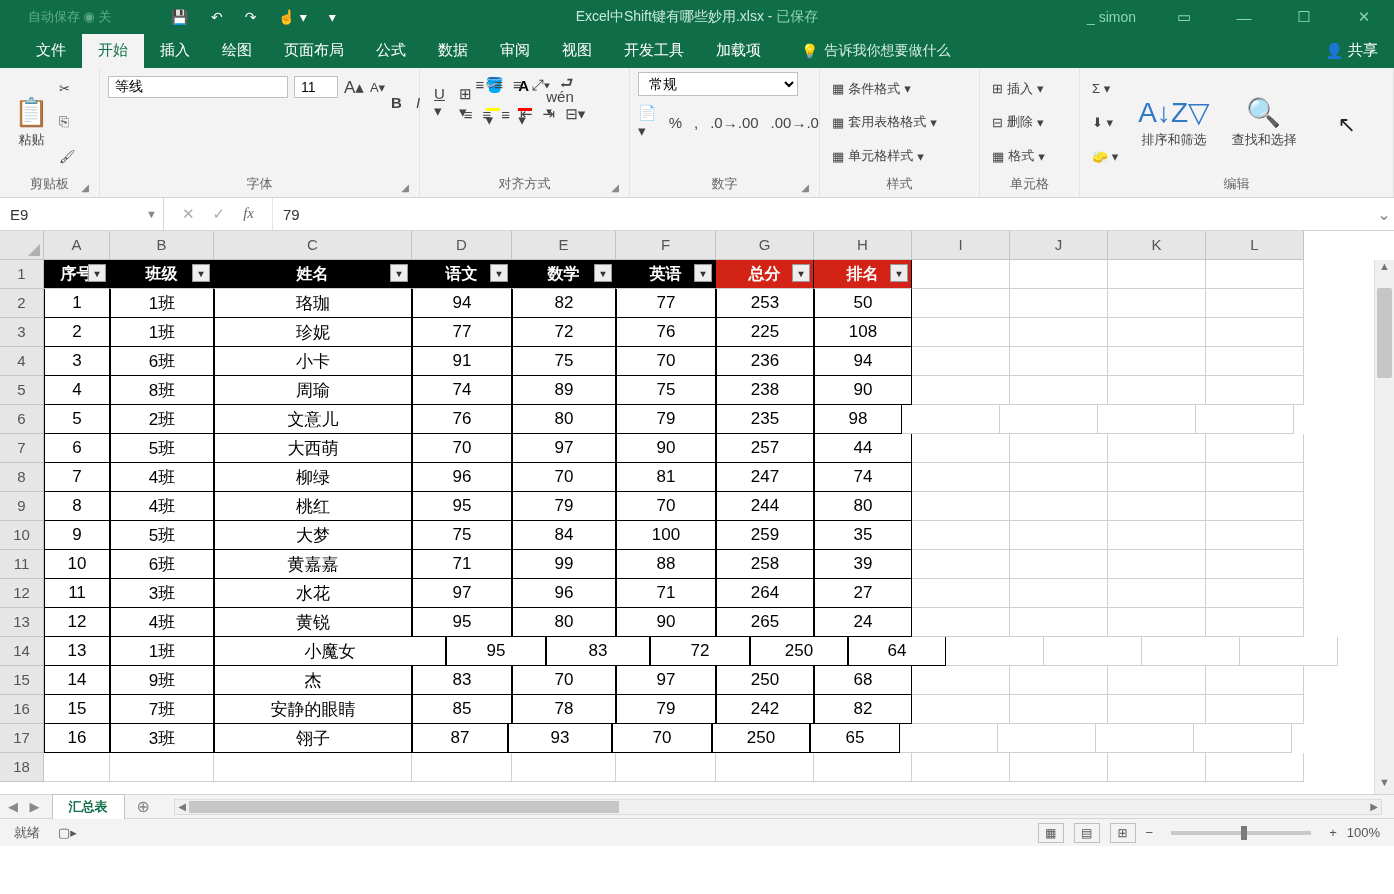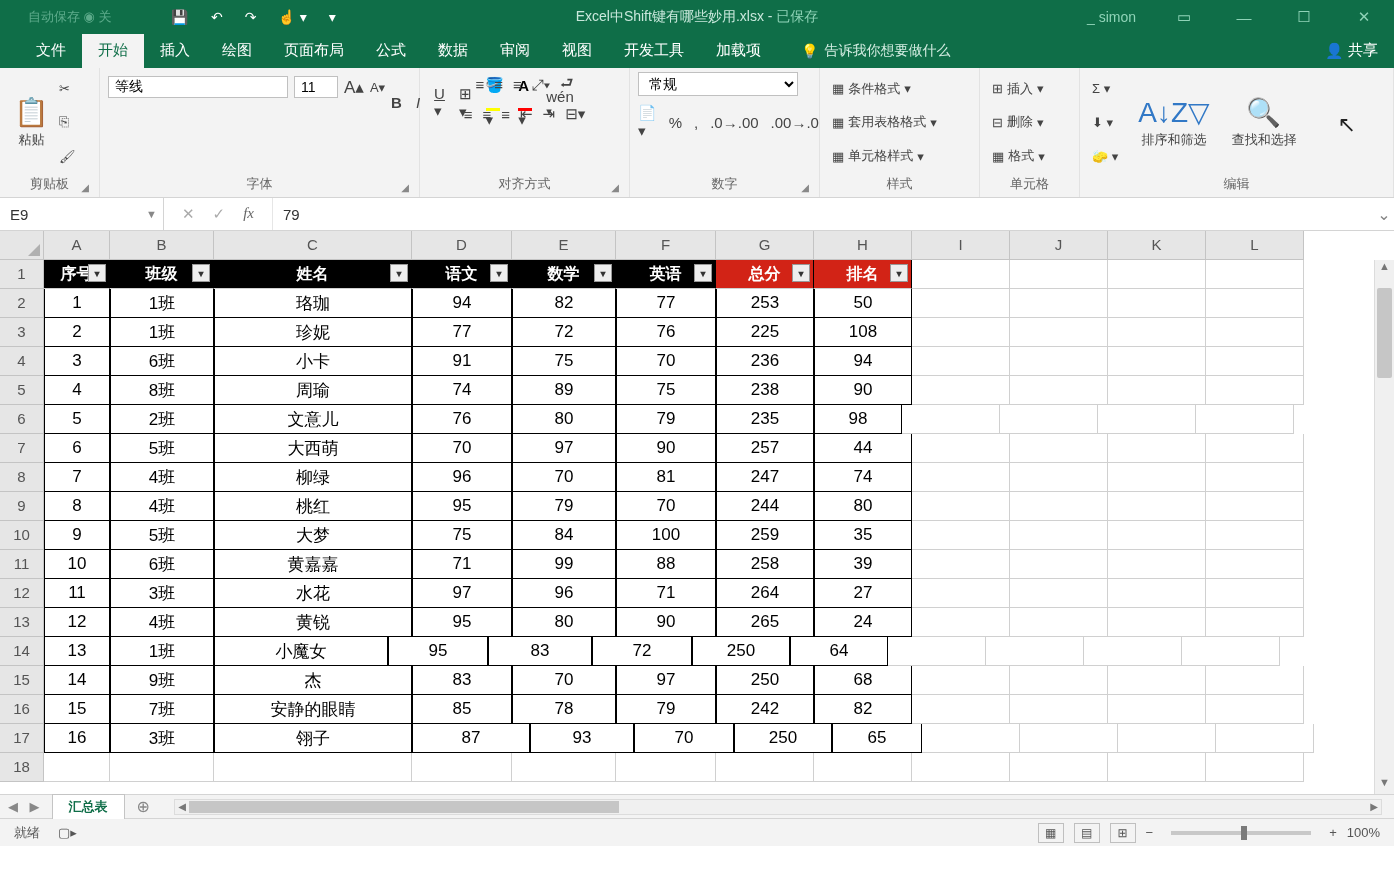--- a/index.html
+++ b/index.html
@@ -477,21 +477,21 @@
           <div class="cell tbldata" style="width: 98px;">265</div>
           <div class="cell tbldata" style="width: 98px;">24</div>
           <div class="cell" style="width: 98px;"></div>
           <div class="cell" style="width: 98px;"></div>
           <div class="cell" style="width: 98px;"></div>
           <div class="cell" style="width: 98px;"></div>
         </div>
         <div class="grid-row">
           <div class="cell tbldata" style="width: 66px;">13</div>
           <div class="cell tbldata" style="width: 104px;">1班</div>
-          <div class="cell tbldata" style="width: 174px;">小魔女</div>
+          <div class="cell tbldata" style="width: 232px;">小魔女</div>
           <div class="cell tbldata" style="width: 100px;">95</div>
           <div class="cell tbldata" style="width: 104px;">83</div>
           <div class="cell tbldata" style="width: 100px;">72</div>
           <div class="cell tbldata" style="width: 98px;">250</div>
           <div class="cell tbldata" style="width: 98px;">64</div>
           <div class="cell" style="width: 98px;"></div>
           <div class="cell" style="width: 98px;"></div>
           <div class="cell" style="width: 98px;"></div>
           <div class="cell" style="width: 98px;"></div>
         </div>
@@ -520,21 +520,21 @@
           <div class="cell tbldata" style="width: 98px;">82</div>
           <div class="cell" style="width: 98px;"></div>
           <div class="cell" style="width: 98px;"></div>
           <div class="cell" style="width: 98px;"></div>
           <div class="cell" style="width: 98px;"></div>
         </div>
         <div class="grid-row">
           <div class="cell tbldata" style="width: 66px;">16</div>
           <div class="cell tbldata" style="width: 104px;">3班</div>
           <div class="cell tbldata" style="width: 198px;">翎子</div>
-          <div class="cell tbldata" style="width: 118px;">87</div>
+          <div class="cell tbldata" style="width: 96px;">87</div>
           <div class="cell tbldata" style="width: 104px;">93</div>
           <div class="cell tbldata" style="width: 100px;">70</div>
           <div class="cell tbldata" style="width: 98px;">250</div>
           <div class="cell tbldata" style="width: 90px;">65</div>
           <div class="cell" style="width: 98px;"></div>
           <div class="cell" style="width: 98px;"></div>
           <div class="cell" style="width: 98px;"></div>
           <div class="cell" style="width: 98px;"></div>
         </div>
         <div class="grid-row">

